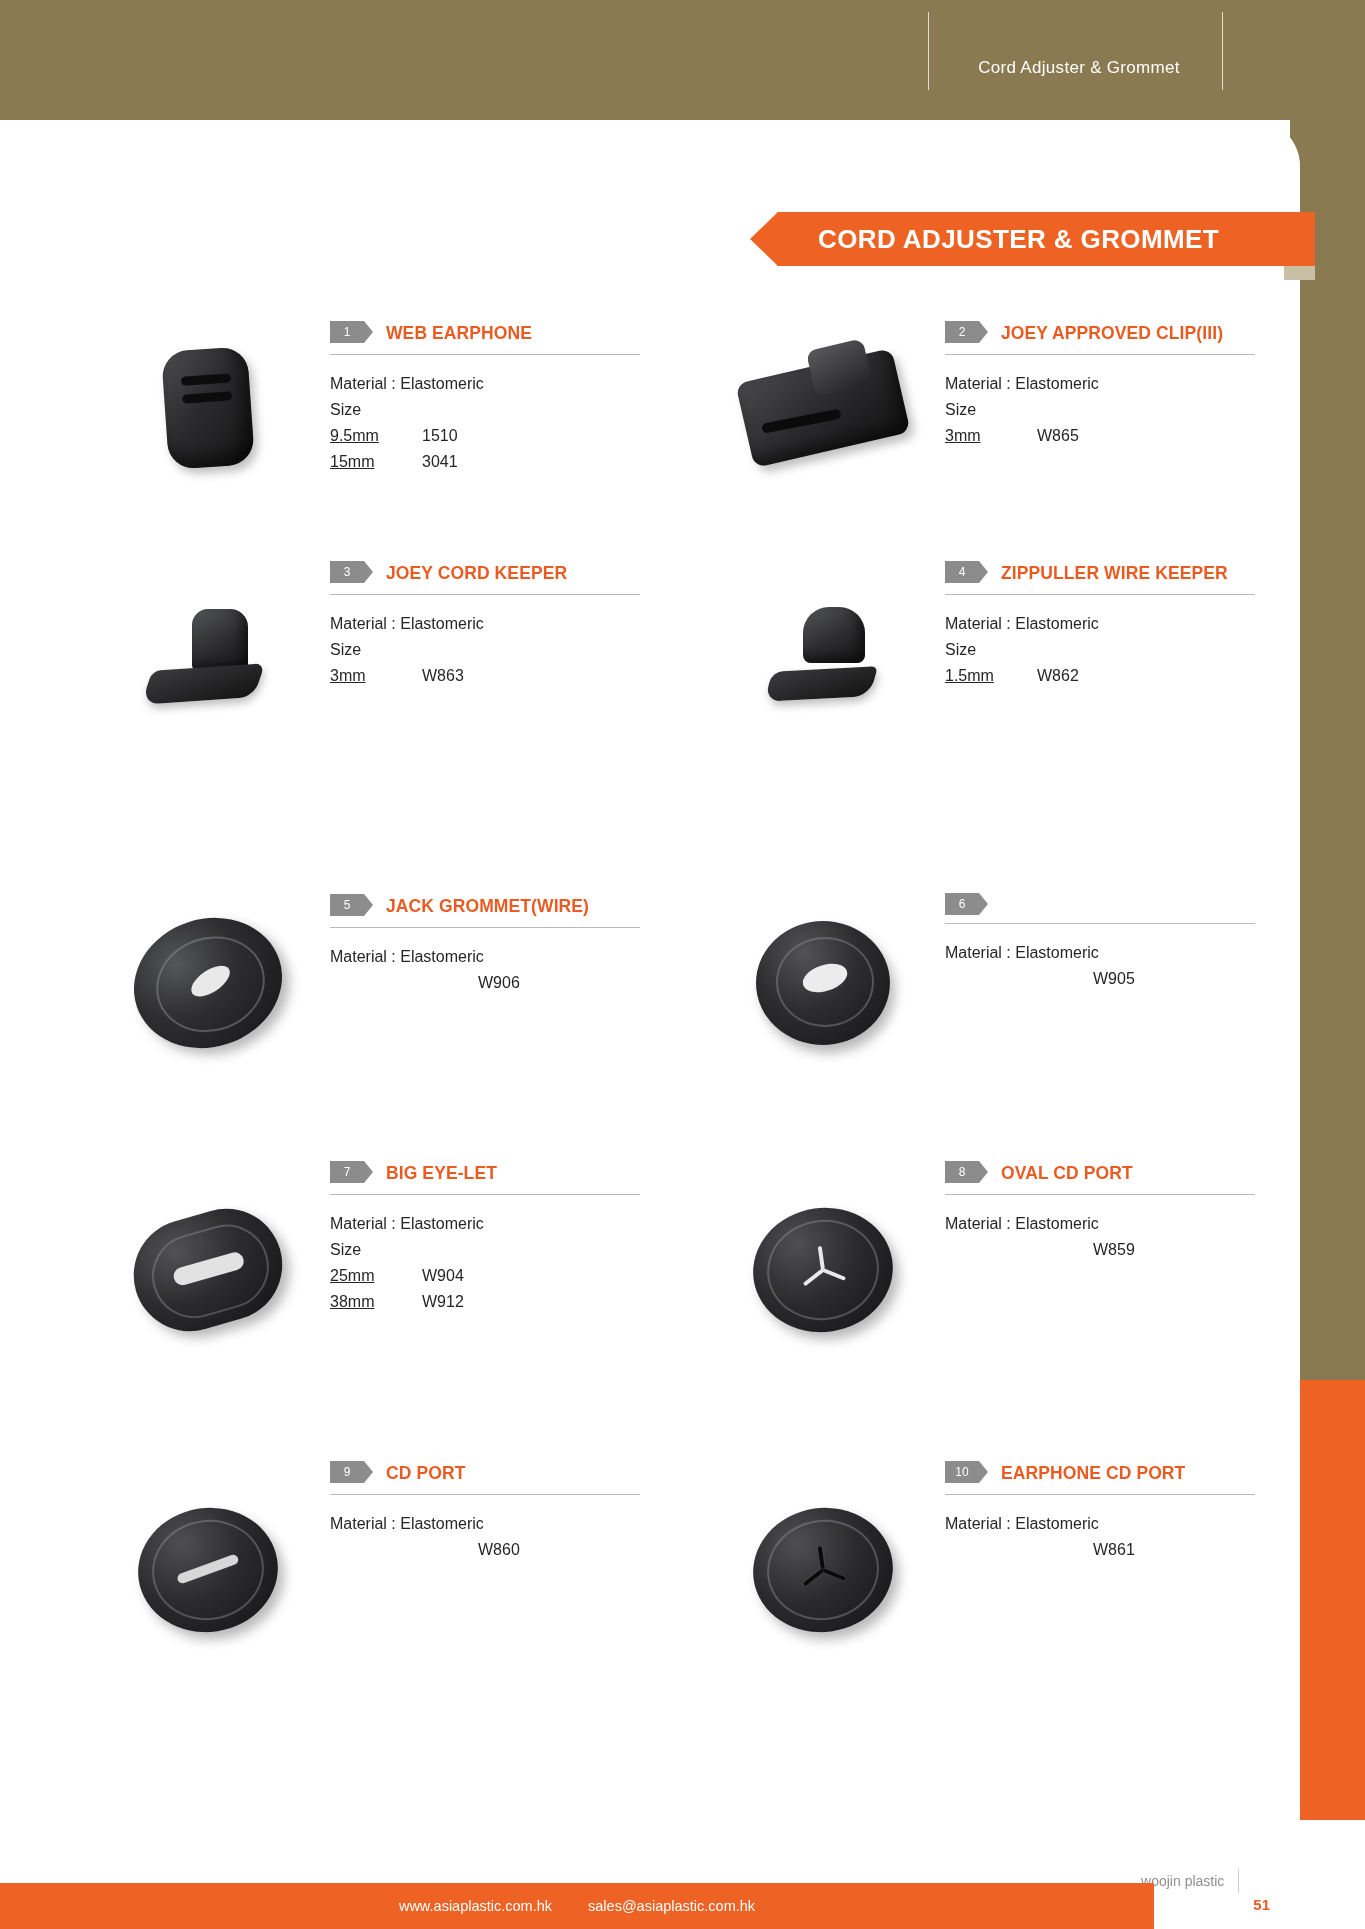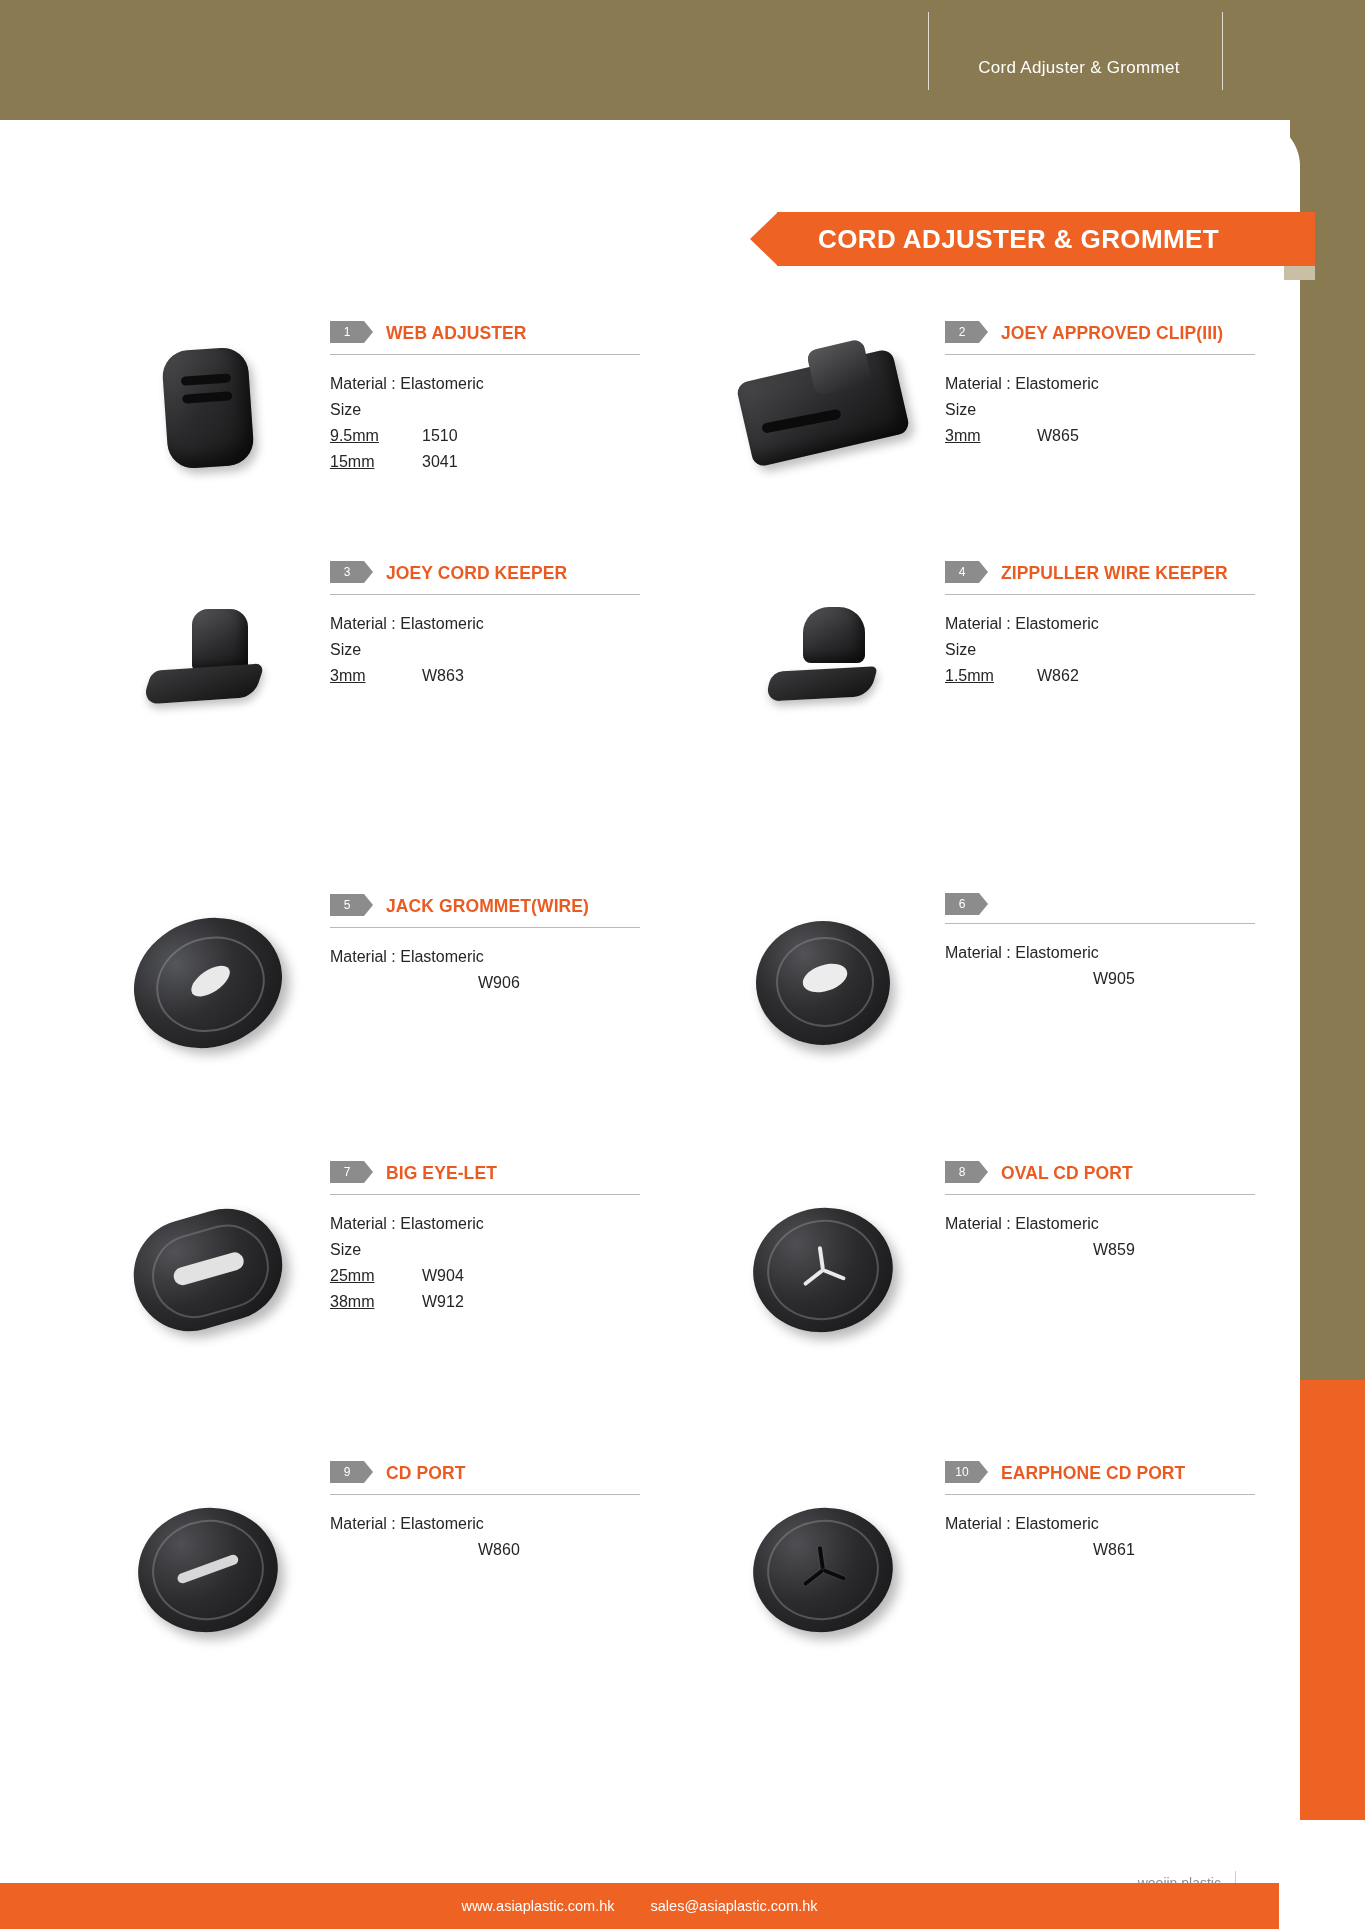--- a/index.html
+++ b/index.html
@@ -387,26 +387,26 @@
   .footer-meta {
     position: absolute;
     right: 95px;
     top: 1848px;
     display: flex;
     align-items: center;
     gap: 14px;
   }
   .brand-name { color: #8f8f8f; font-size: 14px; }
   .page-sep { width: 1px; height: 24px; background: #cfcfcf; }
-  .page-num { color: #ea5b22; font-size: 18px; font-weight: bold; margin-top: 48px; }
+  .page-num { color: #ea5b22; font-size: 15px; font-weight: bold; margin-top: 48px; }
 
   .footer-bar {
     position: absolute;
     left: 0; bottom: 0;
-    width: 1279px; height: 46px;
+    width: 1154px; height: 46px;
     background: #ee6324;
     display: flex;
     align-items: center;
     justify-content: center;
     gap: 36px;
   }
   .footer-bar span { color: #ffffff; font-size: 14.5px; }
 </style>
 </head>
 <body>
@@ -431,21 +431,21 @@
 
   <div class="row" style="height:240px;">
 
     <div class="cell left">
       <div class="thumb">
         <div class="shape zip-puller"></div>
       </div>
       <div class="info">
         <div class="title-line">
           <div class="num-tag">1</div>
-          <div class="prod-title">WEB ADJUSTER</div>
+          <div class="prod-title">WEB EARPHONE</div>
         </div>
         <div class="specs">
           <div>Material : Elastomeric</div>
           <div>Size</div>
           <div class="spec-row">
             <div class="spec-a">9.5mm</div>
             <div class="spec-b">1510</div>
           </div>
           <div class="spec-row">
             <div class="spec-a">15mm</div>

